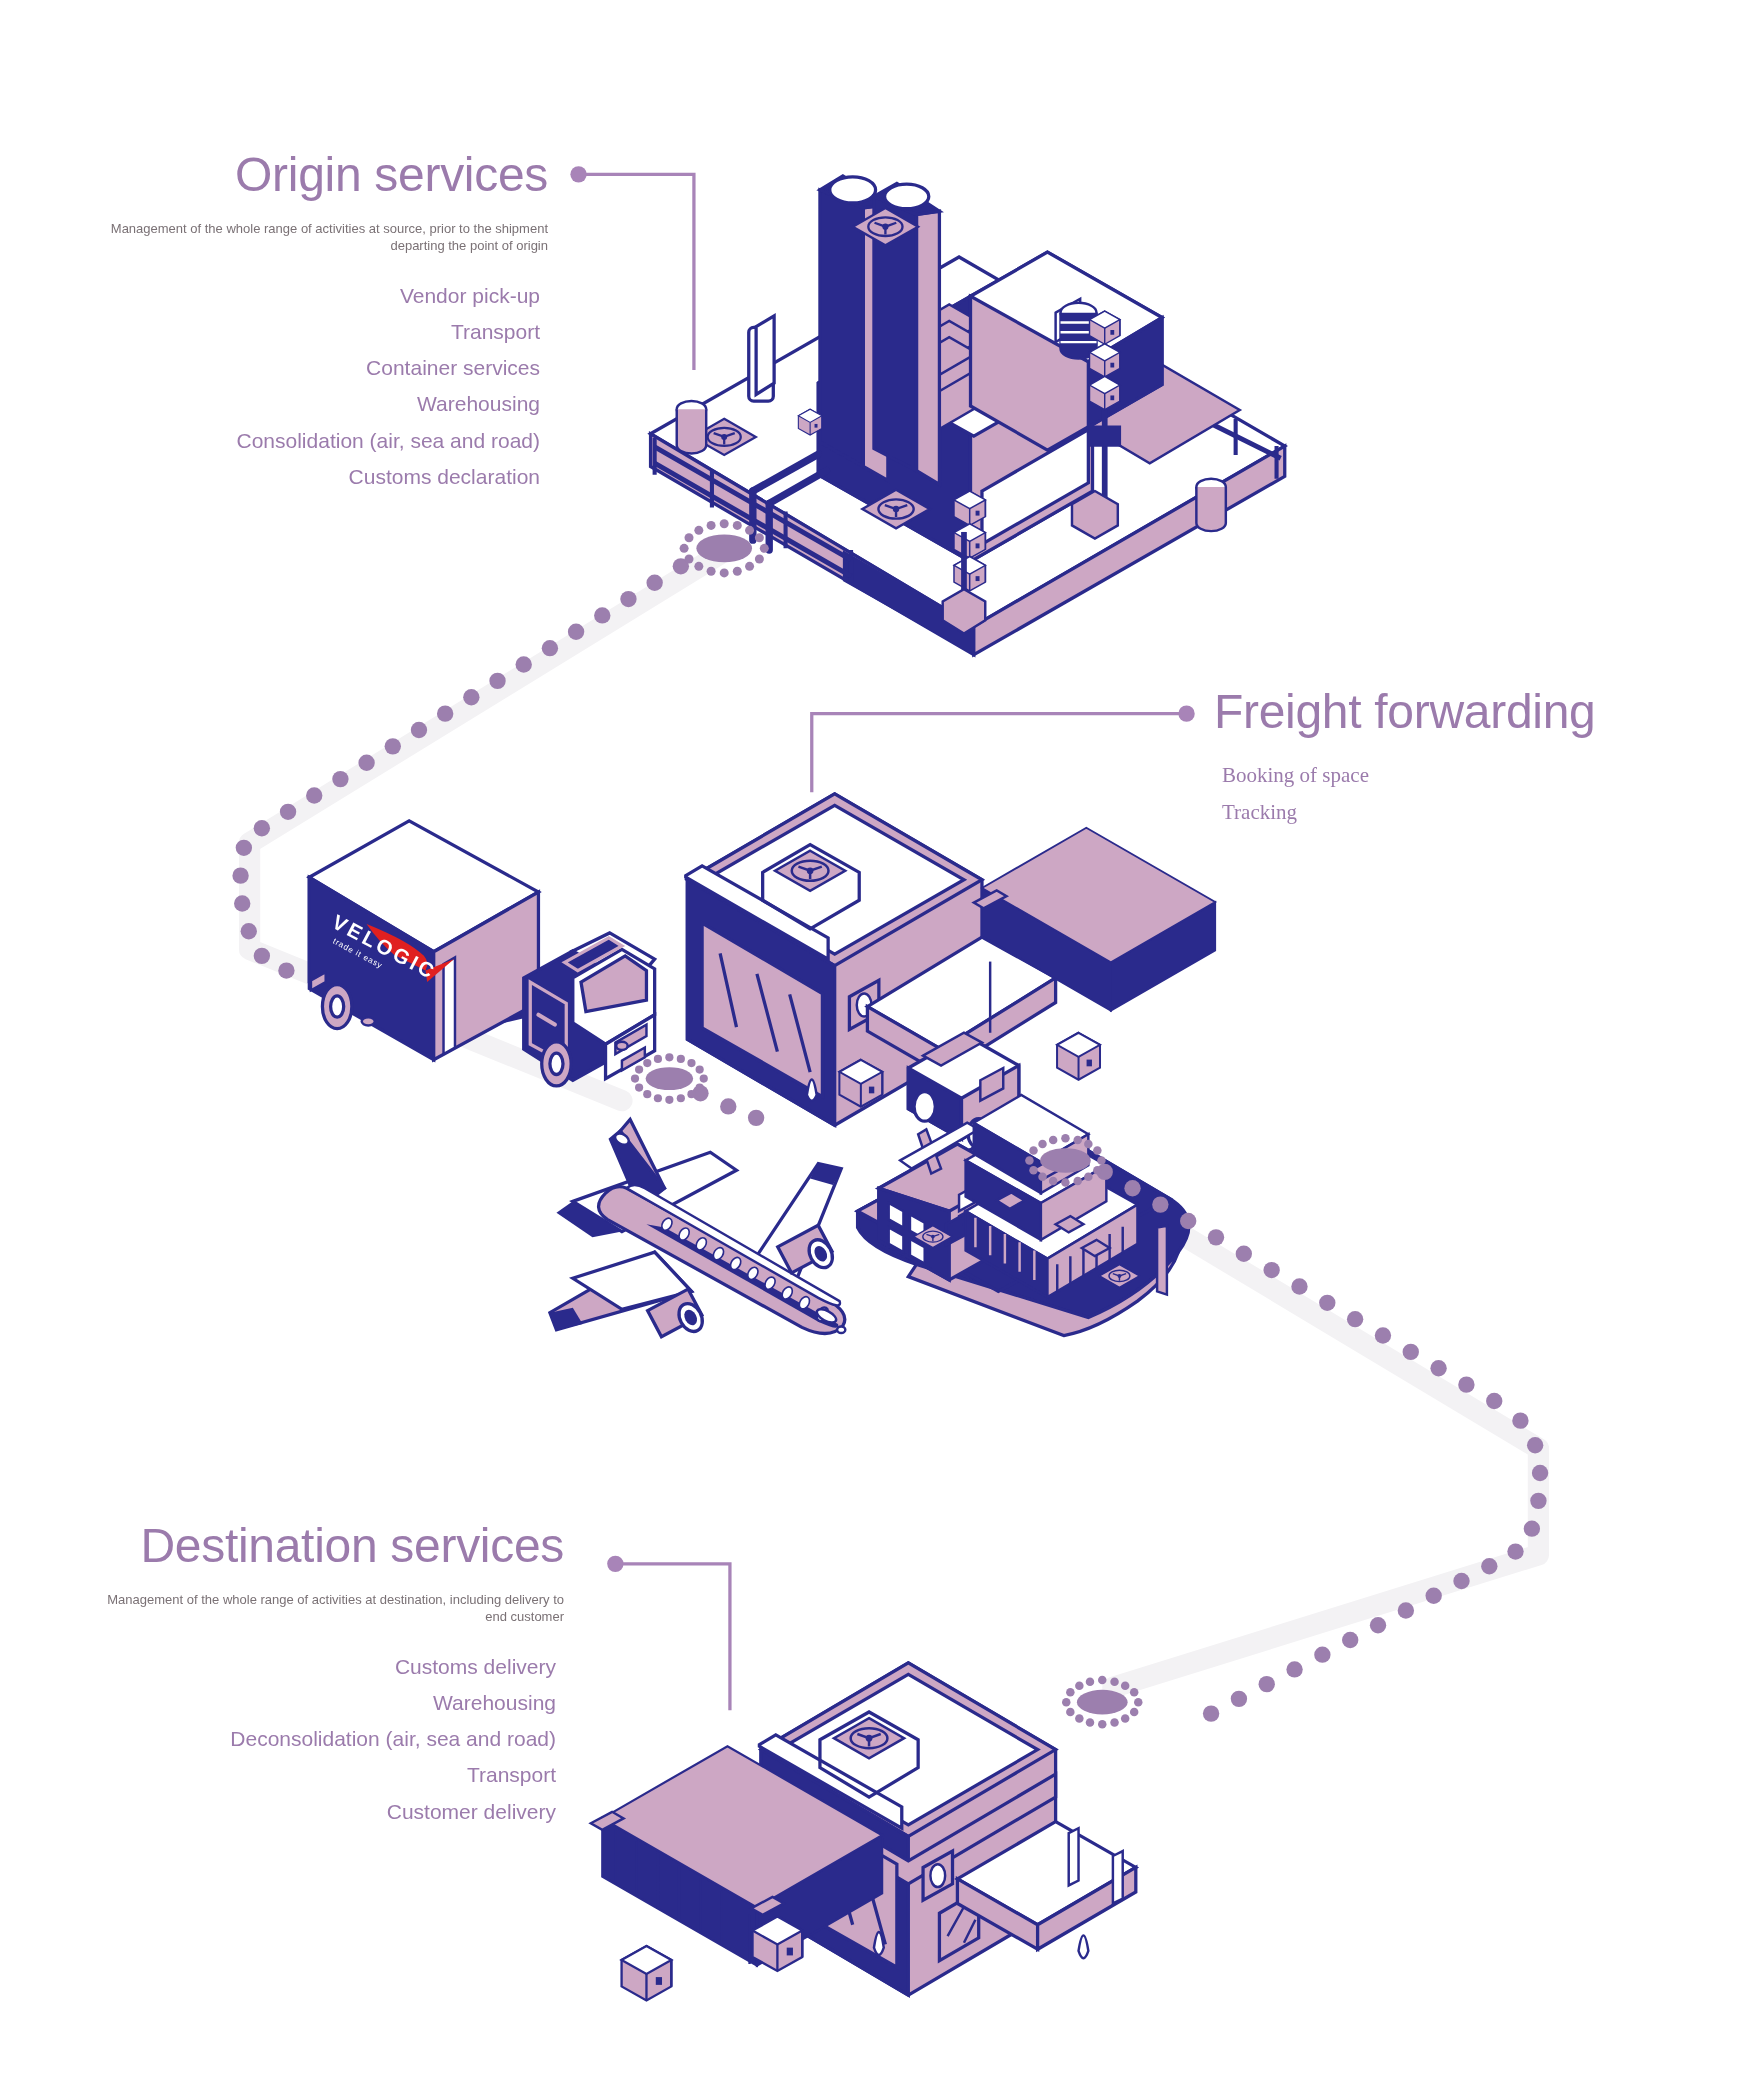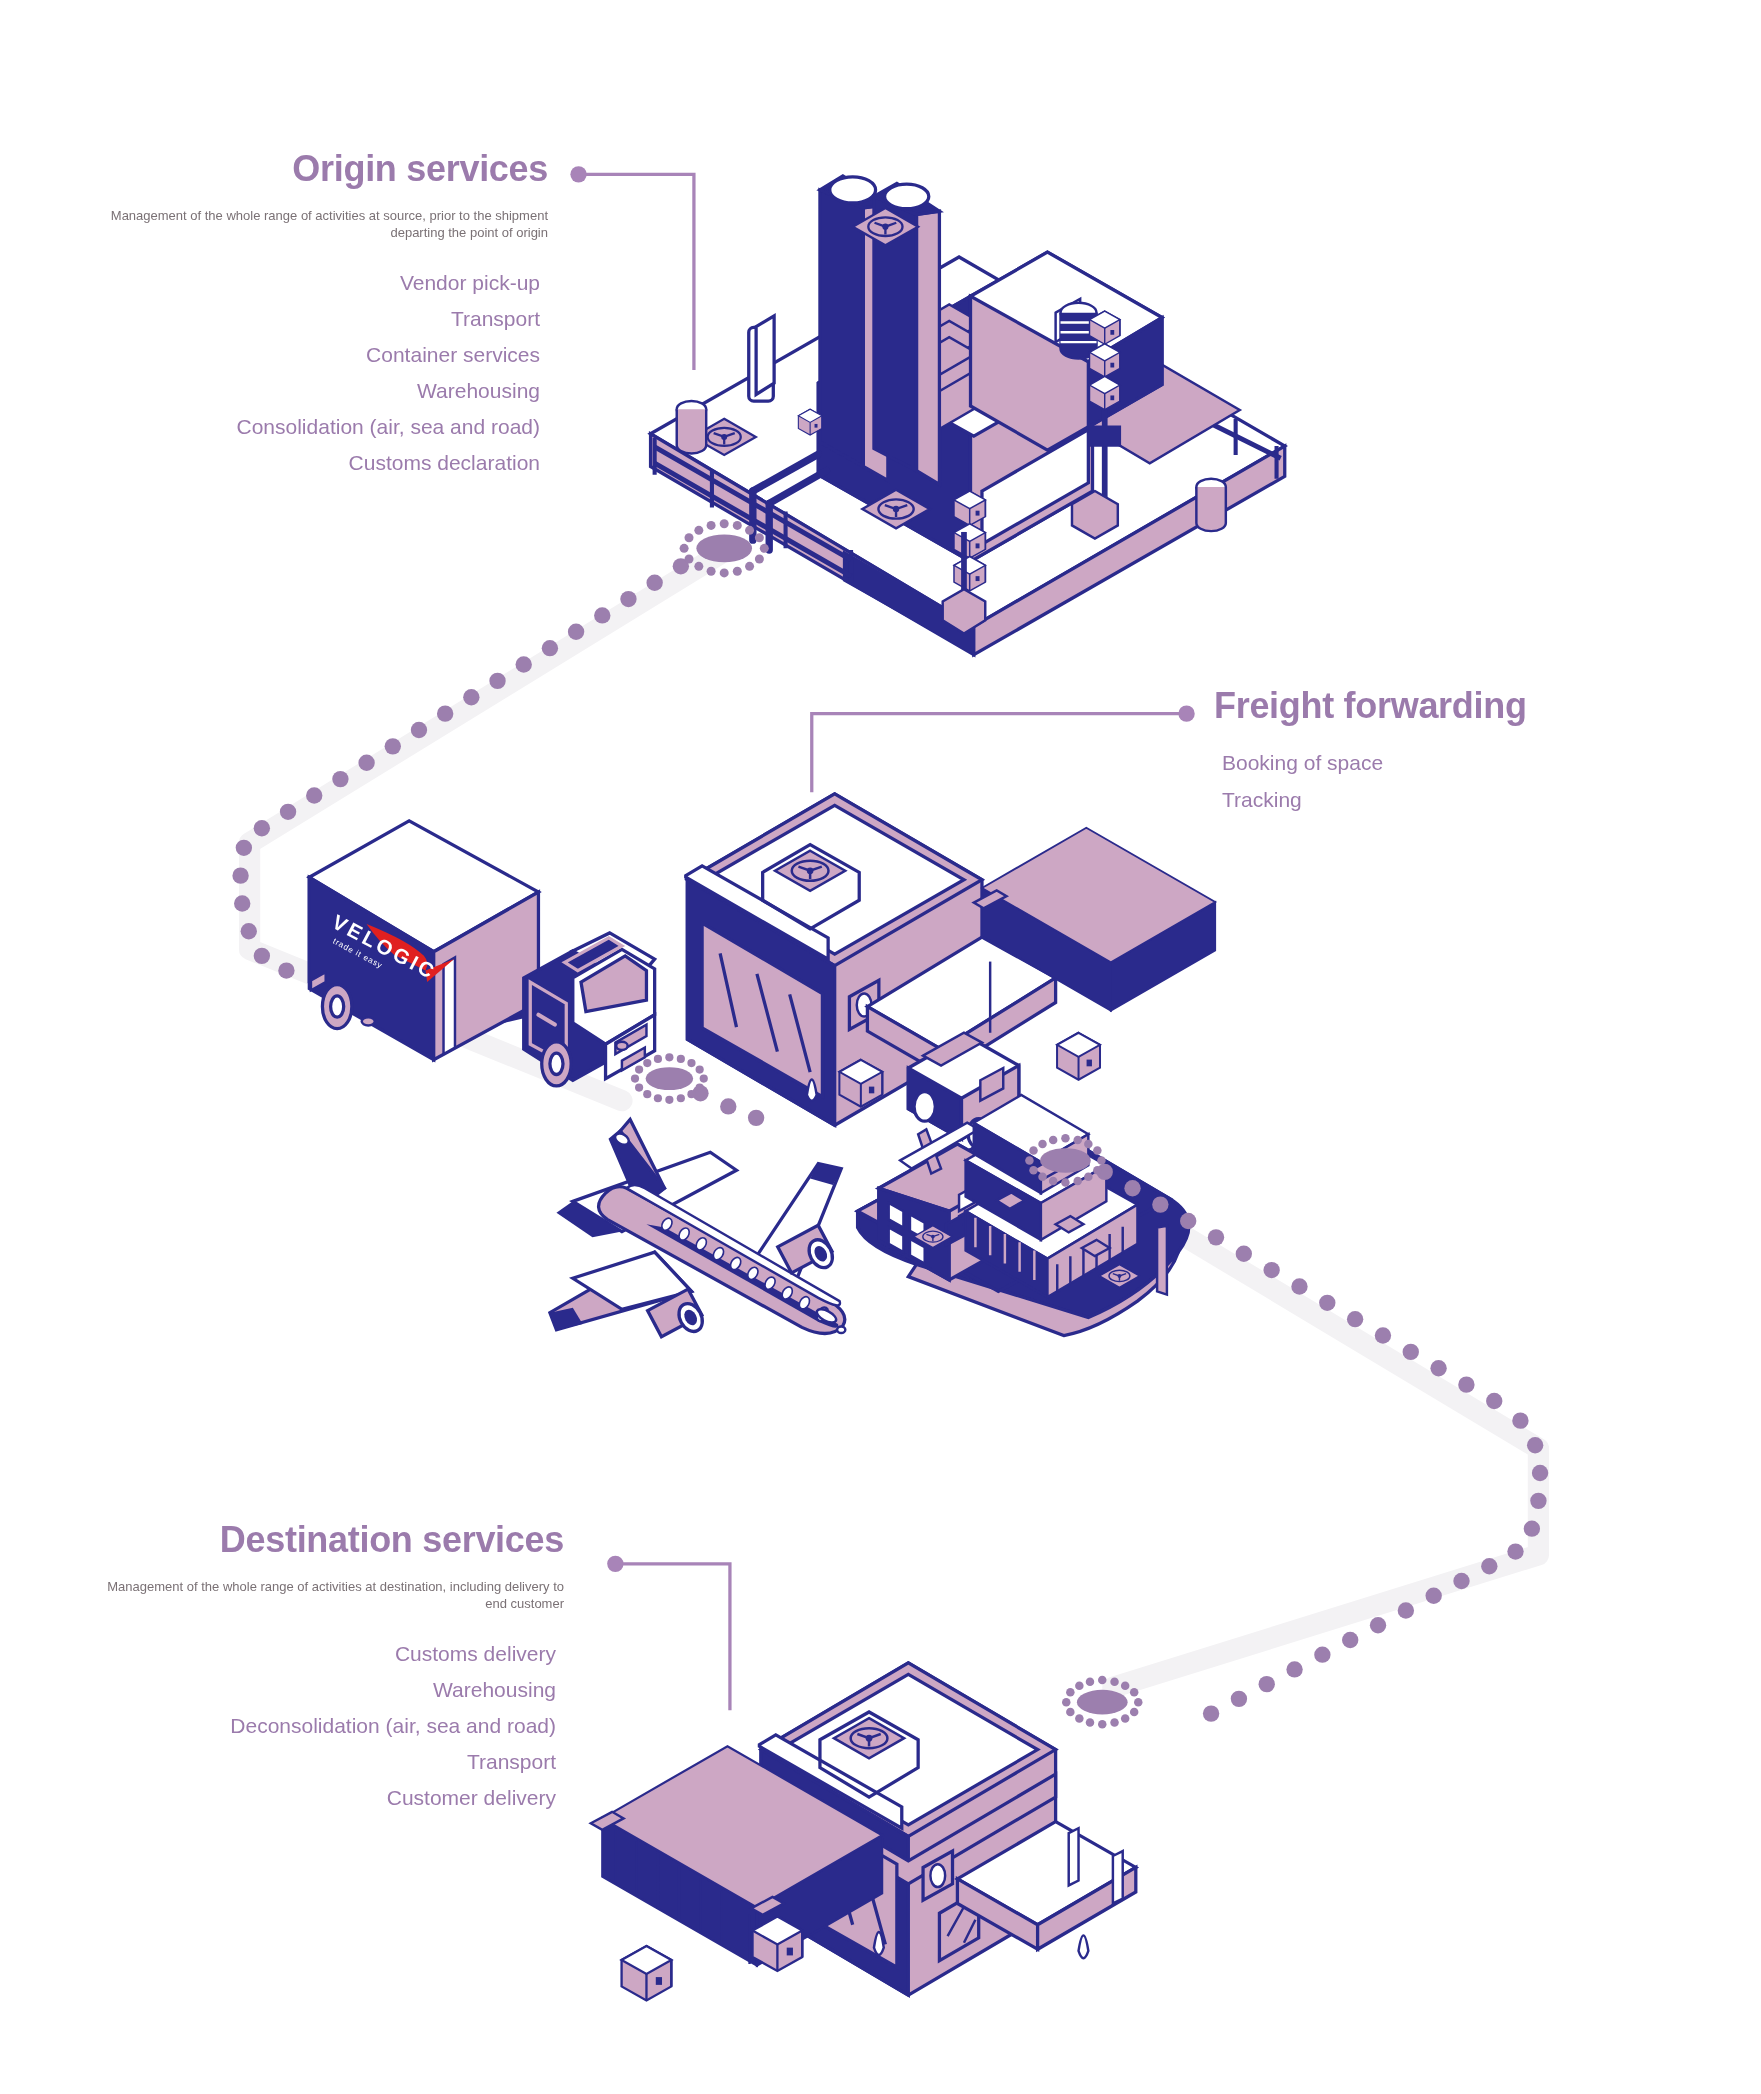--- a/index.html
+++ b/index.html
@@ -1,27 +1,27 @@
 <!DOCTYPE html>
 <html style="font-size:13px"><head>
 <meta charset="utf-8">
 <style>
   html,body{margin:0;padding:0;background:#ffffff;}
   body{font-family:"Liberation Sans","DejaVu Sans",sans-serif;}
   #page{position:relative;width:1761px;height:2095px;background:#fff;overflow:hidden;}
 
   .txtblock{position:absolute;text-align:right;}
-  .sec-title{font-size:36px;font-weight:bold;color:#9B7BAC;letter-spacing:-0.3px;line-height:1.1;margin:0 0 18px 0;}
+  .sec-title{font-size:48px;font-weight:normal;color:#9B7BAC;letter-spacing:-0.3px;line-height:1.1;margin:0 0 18px 0;}
   .sec-desc{font-size:13px;color:#7a7175;line-height:1.36;margin:0 0 23px 0;}
   .sec-list{list-style:none;margin:8px;padding:0;}
   .sec-list li{font-size:21px;color:#9B7BAC;line-height:1.72;}
 
   #origin-block{left:82px;top:149px;width:466px;}
   #freight-block{left:1214px;top:686px;width:466px;text-align:left;}
-  #freight-block .sec-list li{line-height:1.78;}
+  #freight-block .sec-list li{line-height:1.78;font-family:Liberation Serif, serif;}
   #dest-block{left:98px;top:1520px;width:466px;}
 
   svg.layer{position:absolute;left:0;top:0;width:1761px;height:2095px;}
   .lead{fill:none;stroke:#A884B8;stroke-width:4;}
   .leaddot{fill:#A884B8;}
 </style>
 </head>
 <body>
 
 <div id="page">

